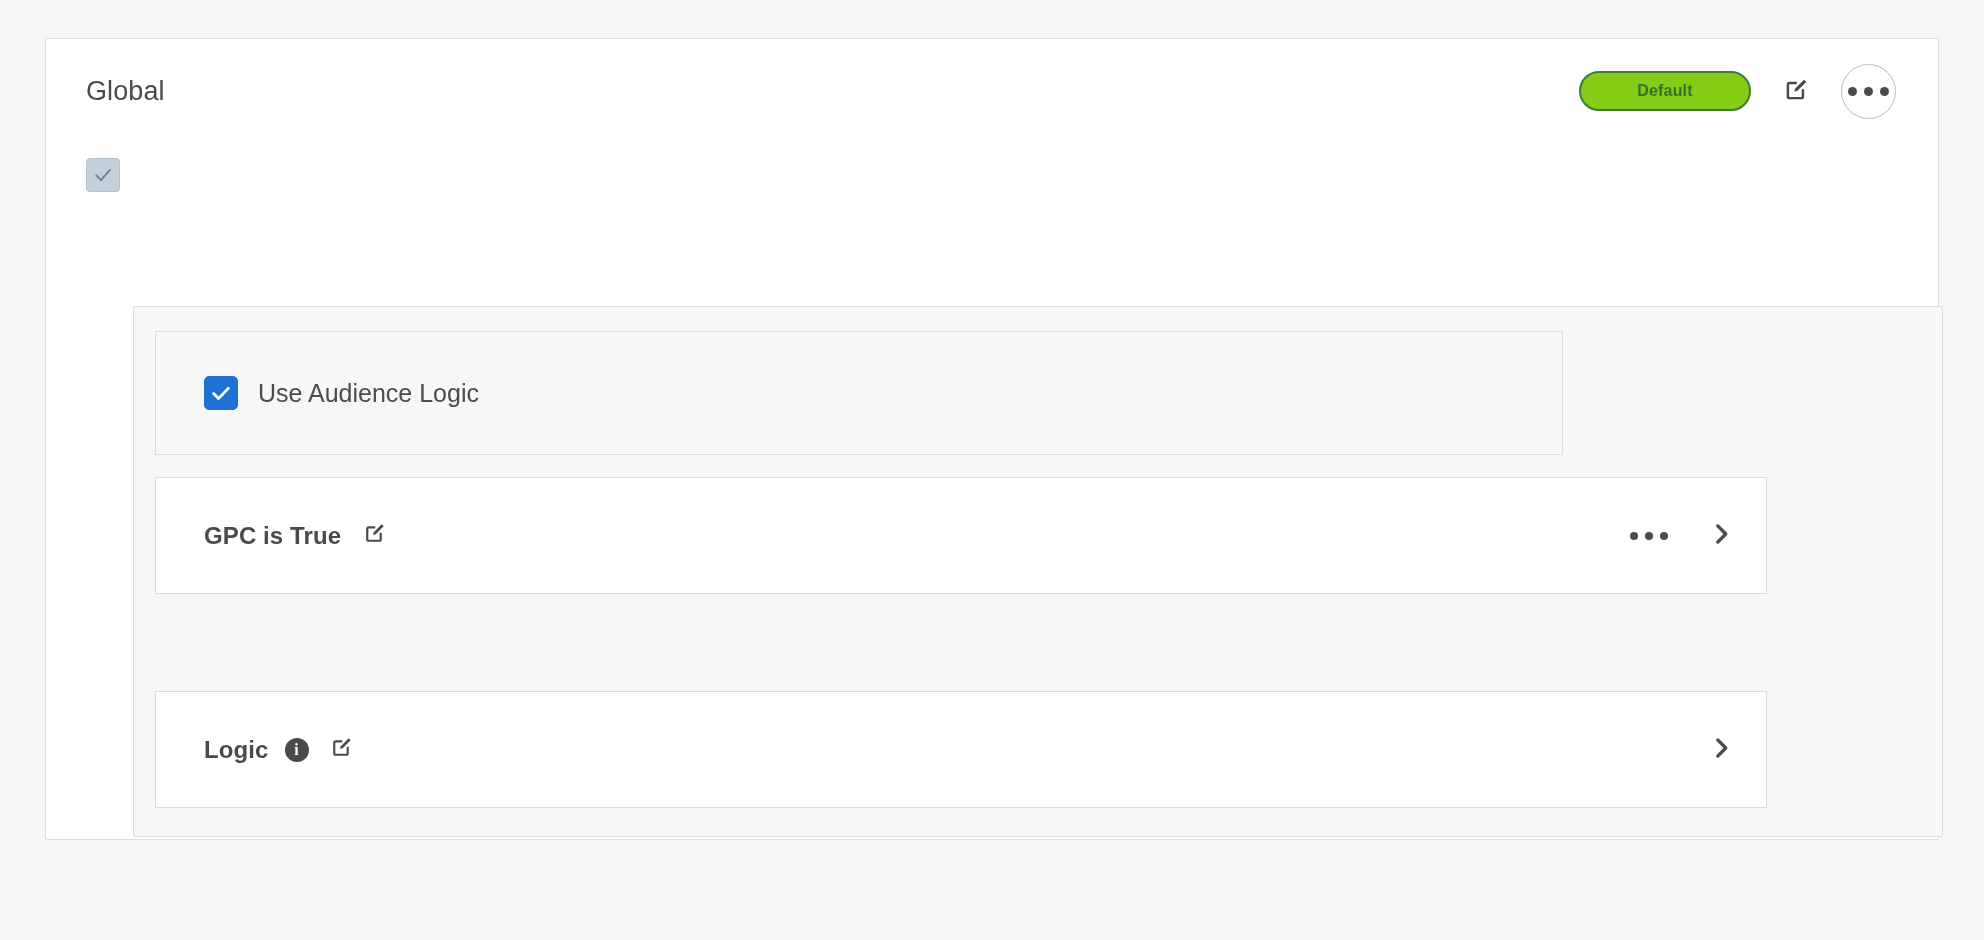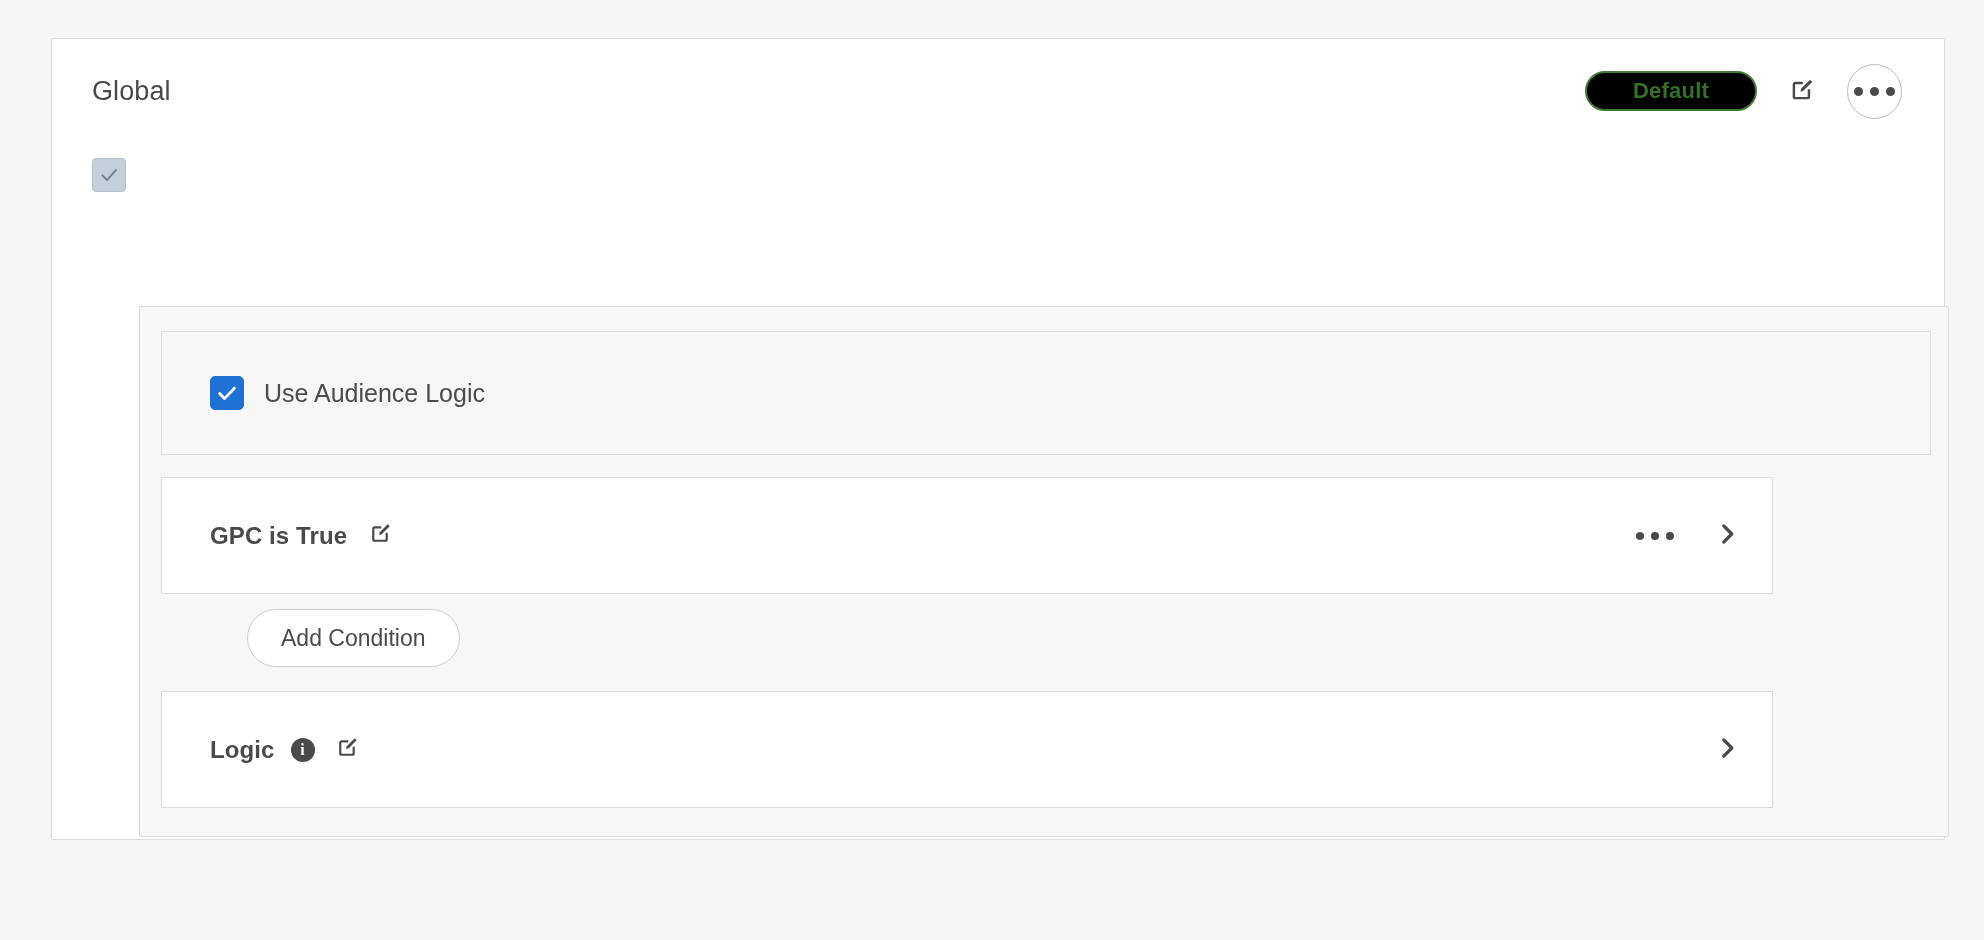--- a/index.html
+++ b/index.html
@@ -18,21 +18,21 @@
   .page-wrap {
     position: relative;
     width: 1984px;
     height: 940px;
     box-sizing: border-box;
   }
 
   
   .model-card {
     position: absolute;
-    left: 51px;
+    left: 45px;
     top: 38px;
     width: 1894px;
     height: 802px;
     box-sizing: border-box;
     background: #ffffff;
     border: 1px solid #dcdcdc;
     border-radius: 2px;
   }
 
   
@@ -63,23 +63,23 @@
   .default-badge {
     display: inline-flex;
     align-items: center;
     justify-content: center;
     min-width: 172px;
     height: 40px;
     padding: 0 22px;
     box-sizing: border-box;
     border: 2px solid #3f7c35;
     border-radius: 22px;
-    background: #000000;
+    background: #84cc16;
     color: #35702b;
-    font-size: 22px;
+    font-size: 16px;
     font-weight: 700;
     letter-spacing: 0.2px;
   }
 
   .icon-btn-plain {
     display: inline-flex;
     align-items: center;
     justify-content: center;
     width: 34px;
     height: 34px;
@@ -160,21 +160,21 @@
     box-sizing: border-box;
     border: 1px solid #dcdcdc;
     background: #f7f7f7;
     border-radius: 2px;
   }
 
   .audience-box {
     position: absolute;
     left: 21px;
     top: 24px;
-    width: 1770px;
+    width: 1408px;
     height: 124px;
     box-sizing: border-box;
     border: 1px solid #dcdcdc;
     background: #f7f7f7;
     display: flex;
     align-items: center;
     padding-left: 48px;
   }
 
   .audience-label {
@@ -330,21 +330,20 @@
           <span class="icon-btn-plain">
             <span>
               <svg width="26" height="26" viewBox="0 0 24 24" aria-hidden="true">
                 <path d="M9 4.5l7.4 7.5L9 19.5" fill="none" stroke="#4a4a4a" stroke-width="3" stroke-linecap="round" stroke-linejoin="round"></path>
               </svg>
             </span>
           </span>
         </div>
       </div>
 
-      <button class="add-condition-btn">Add Condition</button>
 
       <div class="rule-box rule-else">
         <div class="rule-left">
           <span class="rule-title">Logic</span>
           <span class="info-circle">i</span>
           <span class="icon-btn-plain">
             <span>
               <svg width="25" height="25" viewBox="0 0 24 24" aria-hidden="true">
                 <path d="M4 7.5A2.5 2.5 0 0 1 6.5 5h6.2v2.1H6.5a.4.4 0 0 0-.4.4v10a.4.4 0 0 0 .4.4h10a.4.4 0 0 0 .4-.4v-6.2H19v6.2A2.5 2.5 0 0 1 16.5 20h-10A2.5 2.5 0 0 1 4 17.5v-10z" fill="#4a4a4a"></path>
                 <path d="M18.9 3.2l1.9 1.9-7.6 7.6-2.6.7.7-2.6 7.6-7.6z" fill="#4a4a4a"></path>

